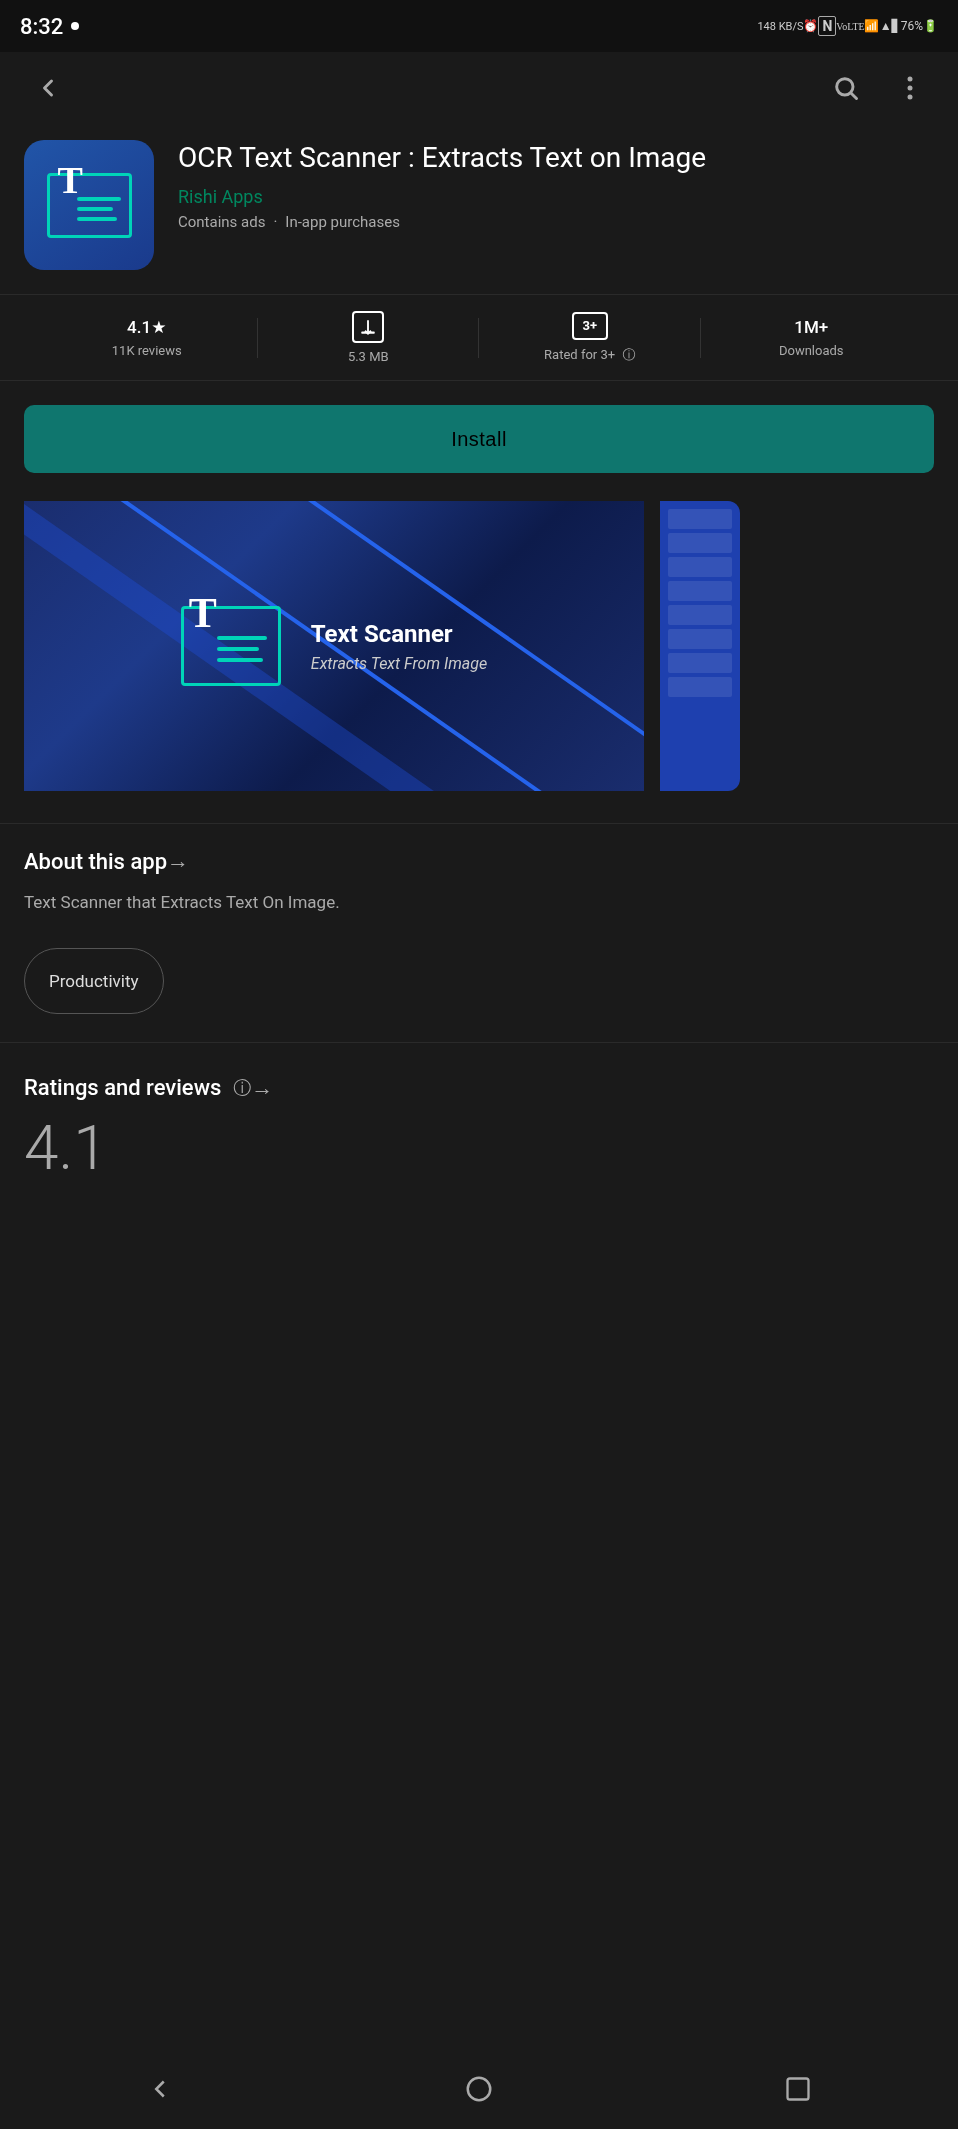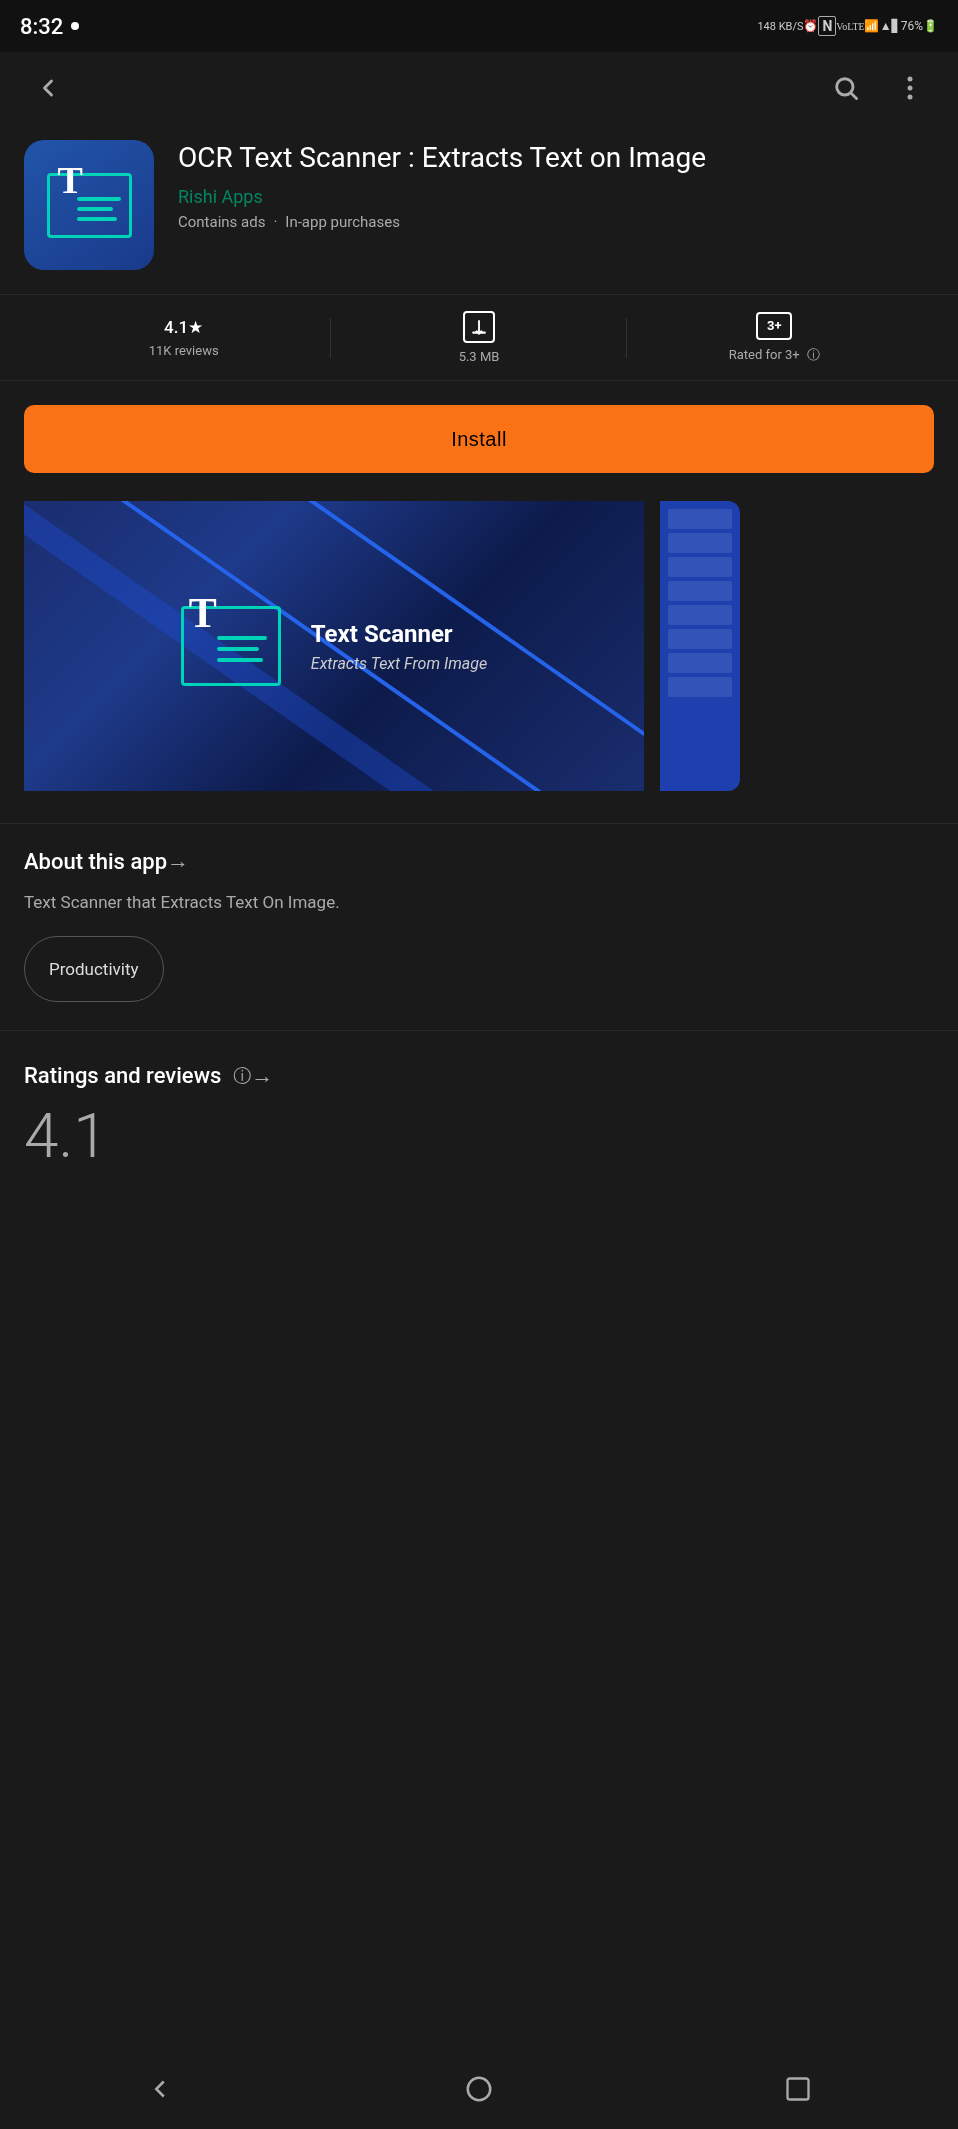--- a/index.html
+++ b/index.html
@@ -212,21 +212,21 @@
       font-weight: 700;
     }
 
     
     .install-section {
       padding: 0 24px 28px;
     }
     .install-btn {
       width: 100%;
       height: 68px;
-      background-color: #f97316;
+      background-color: #0f766e;
       color: #000000;
       border: none;
       border-radius: 10px;
       font-size: 20px;
       font-weight: 500;
       cursor: pointer;
       letter-spacing: 0.5px;
     }
 
     
@@ -340,21 +340,21 @@
       color: #ffffff;
     }
     .section-arrow {
       color: #aaaaaa;
       font-size: 22px;
     }
     .about-description {
       font-size: 17px;
       color: #aaaaaa;
       line-height: 1.5;
-      margin-bottom: 20px;
+      margin-bottom: 32px;
     }
     .tag-chip {
       display: inline-block;
       border: 1px solid #555555;
       border-radius: 40px;
       padding: 22px 24px;
       font-size: 17px;
       color: #dddddd;
       cursor: pointer;
     }
@@ -479,20 +479,24 @@
   <div class="stat-item">
     <div class="stat-value">
       <div class="age-box">
         <span>3+</span>
       </div>
     </div>
     <div class="stat-label">
       <span>Rated for 3+</span>
       <span style="margin-left:4px;">ⓘ</span>
     </div>
+  </div>
+  <div class="stat-item">
+    <div class="stat-value">1M+</div>
+    <div class="stat-label">Downloads</div>
   </div>
 </div>
 
 <div class="install-section">
   <button class="install-btn">Install</button>
 </div>
 
 <div class="screenshots-section">
   <div class="screenshot-scroll">
     <div class="screenshot-main">

